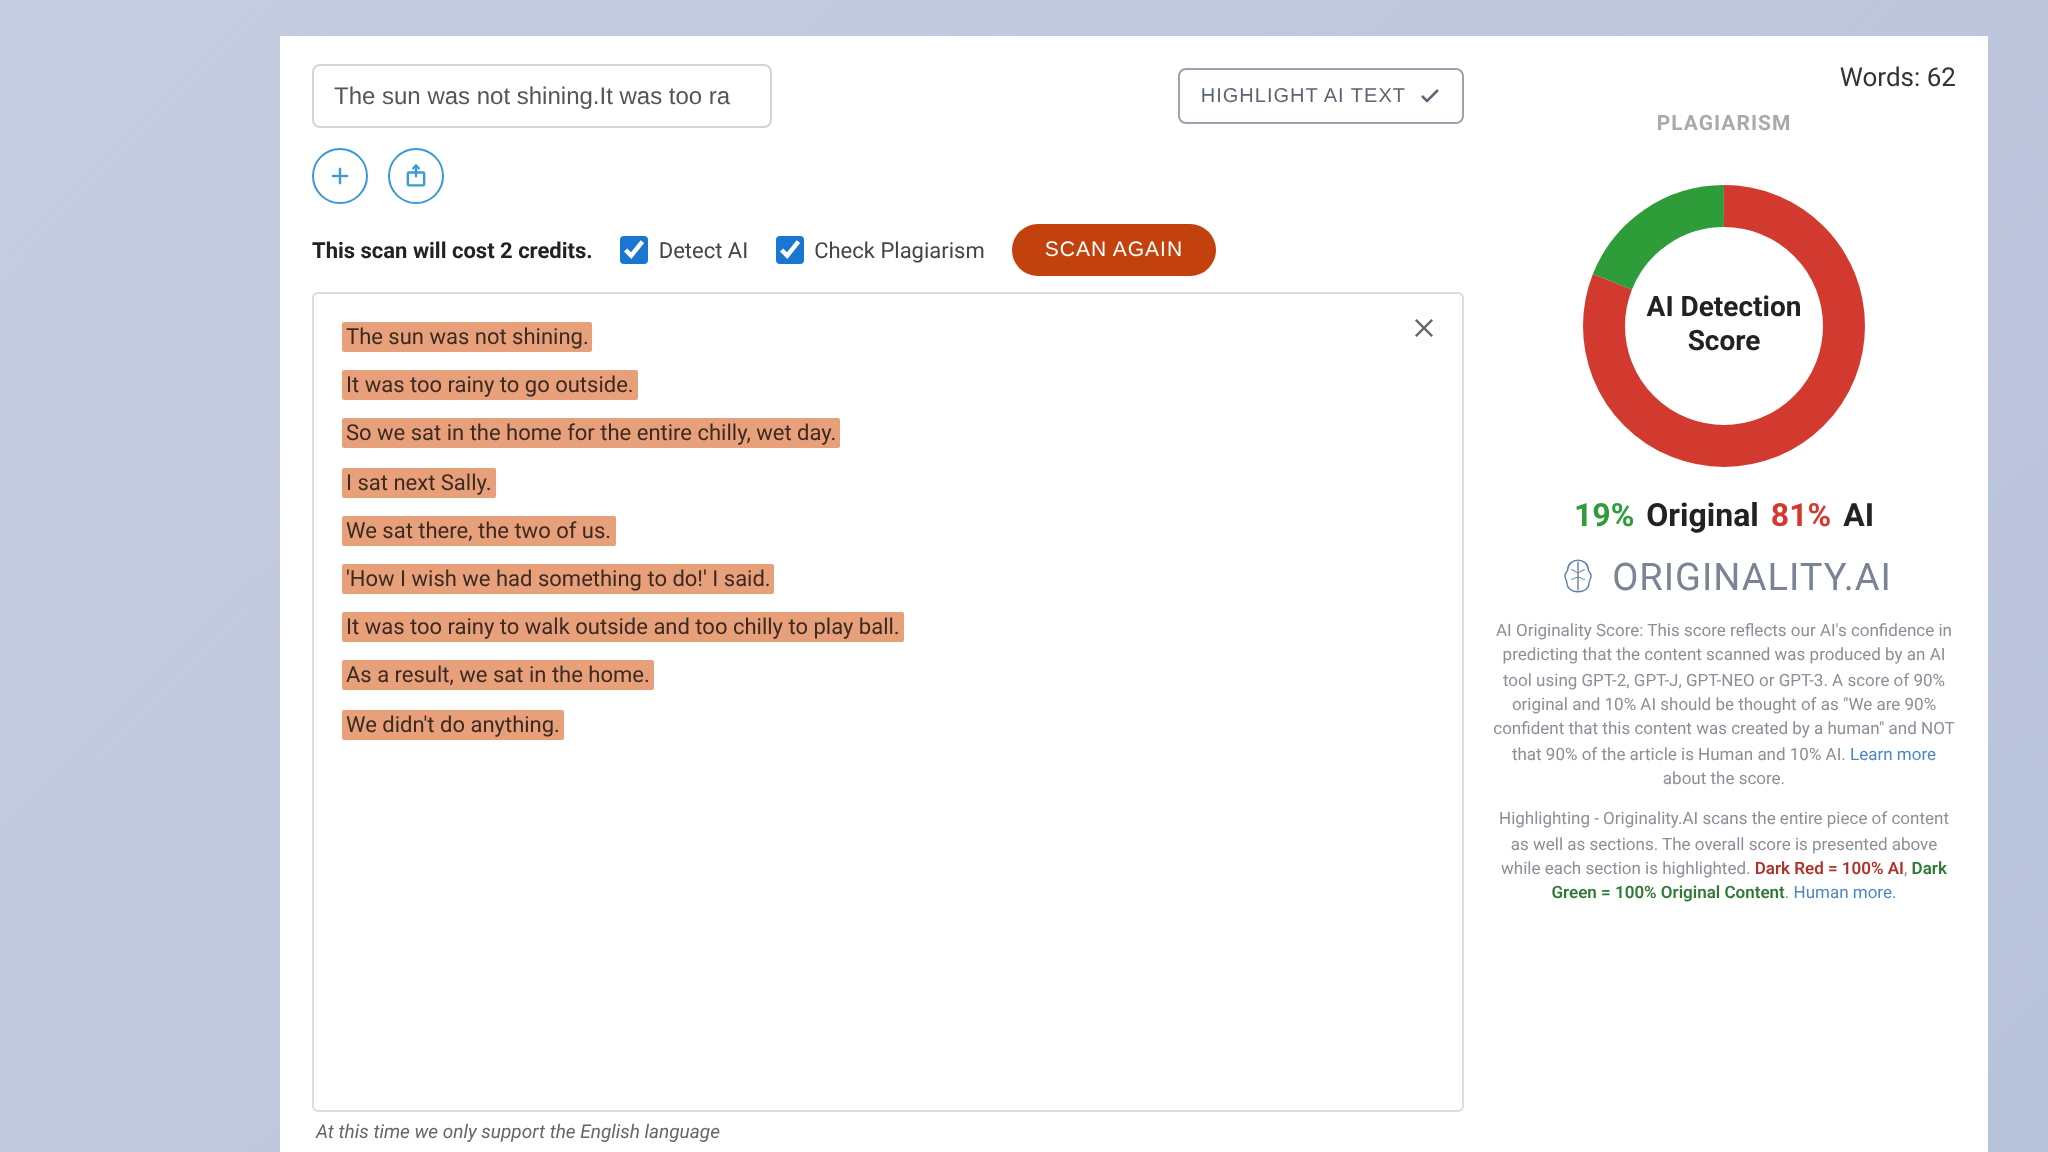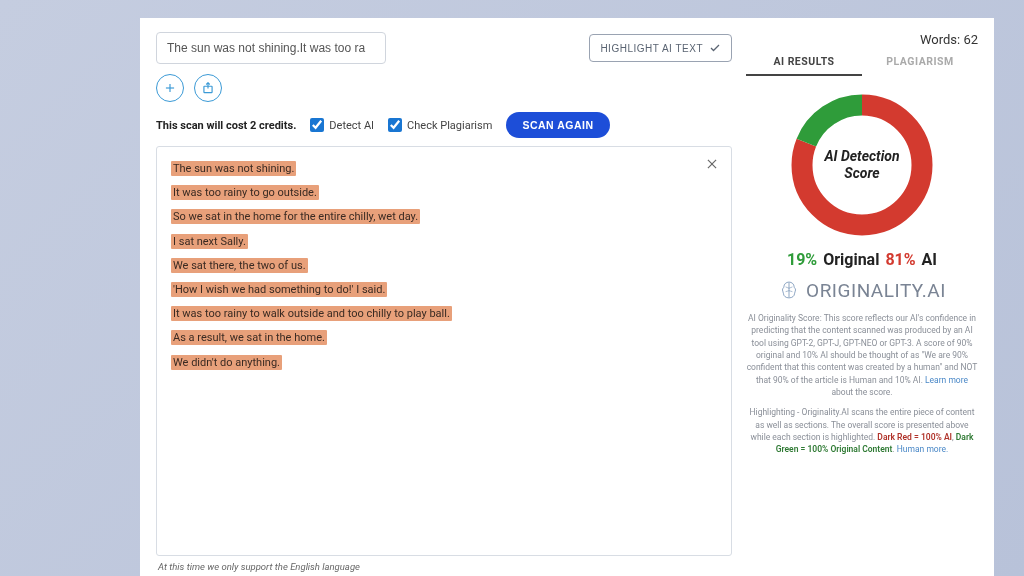--- a/index.html
+++ b/index.html
@@ -95,27 +95,27 @@
     gap: 5px;
     color: #444;
   }
   .chk input {
     width: 14px;
     height: 14px;
     accent-color: #1976d2;
     cursor: pointer;
   }
   .scan-btn {
-    background: #1d4ed8;
+    background: #c2410c;
     color: #fff;
     border: none;
     border-radius: 16px;
     padding: 7px 16px;
     font-size: 10.5px;
-    font-weight: 700;
+    font-weight: 400;
     letter-spacing: 0.5px;
     cursor: pointer;
   }
   .editor {
     flex: 1;
     border: 1px solid #d8dde4;
     border-radius: 3px;
     padding: 10px 14px;
     position: relative;
     overflow-y: auto;
@@ -165,21 +165,20 @@
   }
   .tab.active {
     color: #444;
     border-bottom: 2px solid #444;
   }
   .donut-wrap {
     position: relative;
     width: 150px;
     height: 150px;
     margin-bottom: 10px;
-    font-style: italic;
   }
   .donut-wrap svg { width: 150px; height: 150px; transform: rotate(-90deg); }
   .donut-label {
     position: absolute;
     inset: 0;
     display: flex;
     flex-direction: column;
     align-items: center;
     justify-content: center;
     font-weight: 700;
@@ -283,21 +282,20 @@
 
     <div class="footnote">At this time we only support the English language</div>
   </div>
 
   <div class="right">
     <div class="words">
       <span>Words:</span>
       <span>62</span>
     </div>
     <div class="tabs">
-      <div class="tab active">AI RESULTS</div>
       <div class="tab">PLAGIARISM</div>
     </div>
 
     <div class="donut-wrap">
       <svg viewBox="0 0 100 100">
         <circle cx="50" cy="50" r="40" fill="none" stroke="#d33a2f" stroke-width="14" stroke-dasharray="203.5 251.2" stroke-linecap="butt"></circle>
         <circle cx="50" cy="50" r="40" fill="none" stroke="#2f9c3a" stroke-width="14" stroke-dasharray="47.7 251.2" stroke-dashoffset="-203.5" stroke-linecap="butt"></circle>
       </svg>
       <div class="donut-label">
         <span>AI Detection</span>

